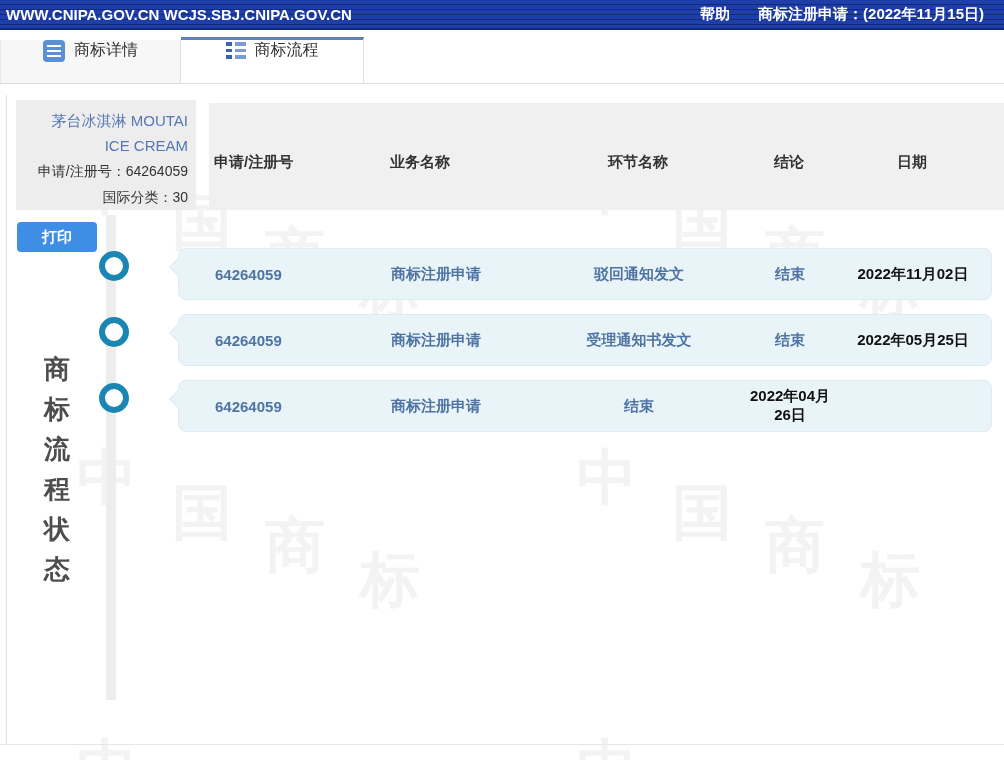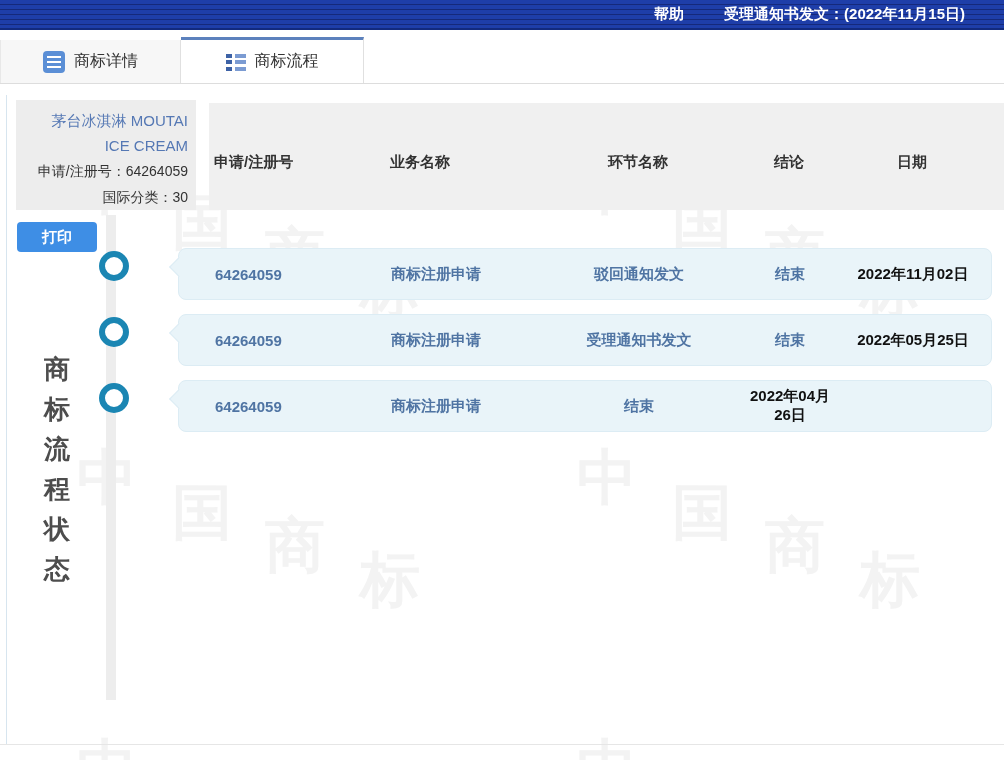--- a/index.html
+++ b/index.html
@@ -8,28 +8,28 @@
     font-family:"Liberation Sans",sans-serif;
   }
   
   .topbar{
     position:absolute;left:0;top:0;width:100%;height:30px;z-index:6;
     background:repeating-linear-gradient(180deg,#1e3ea9 0 4px,#15297b 4px 5px);
     border-bottom:2px solid #122a7e;box-sizing:border-box;
     display:flex;align-items:center;color:#fff;font-weight:bold;font-size:15px;
   }
   .topbar-left{padding-left:6px;white-space:nowrap;}
-  .topbar-right{margin-left:auto;display:flex;gap:40px;padding-right:39px;white-space:nowrap;align-items:flex-end;}
+  .topbar-right{margin-left:auto;display:flex;gap:28px;padding-right:20px;white-space:nowrap;align-items:flex-end;}
   .topbar-right .help{cursor:pointer;}
   
   .tabbar{
     position:absolute;left:0;top:37px;width:100%;height:47px;z-index:6;background:#fff;
     border-bottom:1px solid #ddd;box-sizing:border-box;
   }
-  .tab{position:absolute;display:flex;align-items:center;justify-content:center;gap:9px;
+  .tab{position:absolute;display:flex;align-items:flex-start;justify-content:center;gap:9px;
     font-size:16px;color:#333;cursor:pointer;box-sizing:border-box;}
   .tab-details{left:0;top:3px;bottom:0;width:181px;background:#f7f7f7;
     border-right:1px solid #e0e0e0;border-left:1px solid #e8e8e8;}
   .tab-flow{left:181px;top:0;bottom:0;width:183px;background:#fff;
     border-top:3px solid #5c81bd;border-right:1px solid #e0e0e0;}
   .doc-icon{width:22px;height:22px;border-radius:4px;background:#5b8fd6;position:relative;flex:0 0 auto;}
   .doc-icon::before{content:"";position:absolute;left:4px;right:4px;top:5px;height:13px;
     background:repeating-linear-gradient(180deg,#fff 0 2px,rgba(0,0,0,0) 2px 5px);}
   .list-icon{width:20px;height:20px;position:relative;flex:0 0 auto;}
   .list-icon::before{content:"";position:absolute;left:0;top:2px;width:6px;height:17px;
@@ -108,23 +108,24 @@
   <div class="wm-group" style="left:77px;top:738px;">
     <span class="wm-c0">中</span>
 
   </div>
   <div class="wm-group" style="left:577px;top:738px;">
     <span class="wm-c0">中</span>
 
   </div>
 
   <div class="topbar">
+    <div class="topbar-left">WWW.CNIPA.GOV.CN WCJS.SBJ.CNIPA.GOV.CN</div>
     <div class="topbar-right">
       <span class="help">帮助</span>
-      <span>受理通知书发文：(2022年11月15日)</span>
+      <span>商标注册申请：(2022年11月15日)</span>
     </div>
   </div>
 
   <div class="tabbar">
     <div class="tab tab-details">
       <span class="doc-icon"></span>
       <span>商标详情</span>
     </div>
     <div class="tab tab-flow">
       <span class="list-icon"></span>

